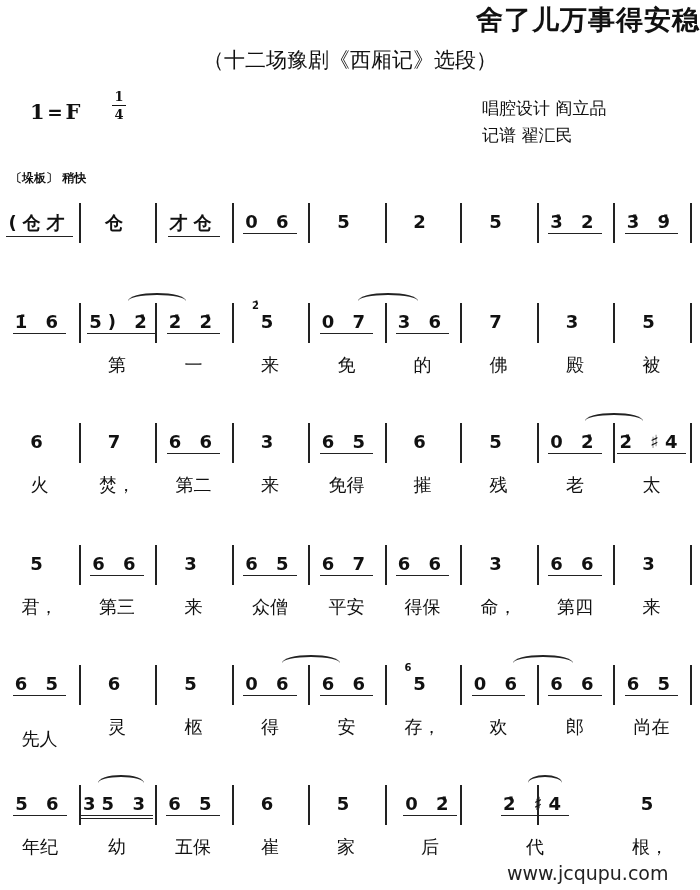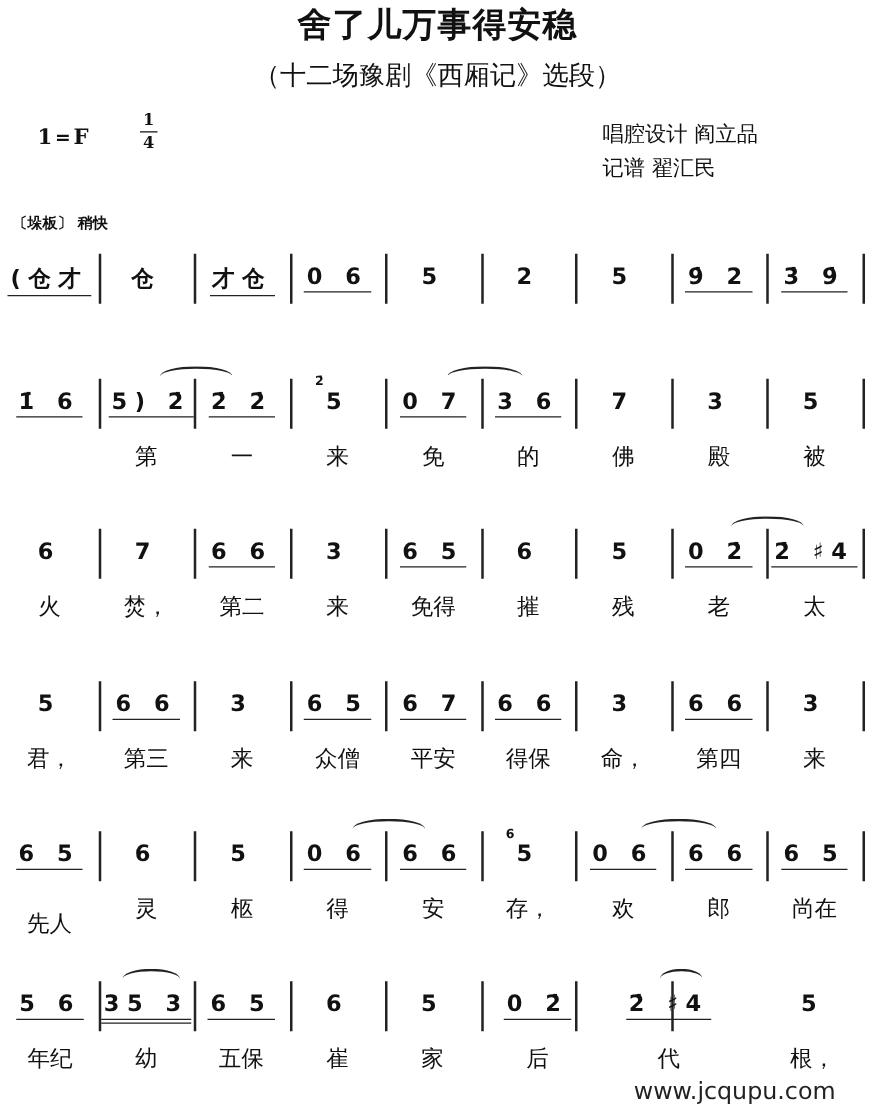--- a/index.html
+++ b/index.html
@@ -1,22 +1,22 @@
 <!DOCTYPE html>
 <html><head>
 <meta charset="utf-8">
 <style>
   html, body { margin:0; padding:0; background:#ffffff; }
   body { width:700px; height:890px; position:relative; overflow:hidden;
          font-family:"DejaVu Sans", sans-serif; color:#111; }
-  .title { position:absolute; left:0; width:700px; top:2px; text-align:center;
+  .title { position:absolute; left:0; width:700px; top:2px; text-align:right;
            font-family:"DejaVu Serif", serif; font-weight:bold; font-size:27px; letter-spacing:1px; }
   .subtitle { position:absolute; left:0; width:700px; top:46px; text-align:center;
               font-family:"DejaVu Serif", serif; font-size:21px; }
-  .key { position:absolute; left:30px; top:98px; font-family:"DejaVu Serif", serif; font-weight:bold; font-size:17px; }
+  .key { position:absolute; left:30px; top:98px; font-family:"DejaVu Serif", serif; font-weight:bold; font-size:21px; }
   .meter { position:absolute; left:112px; top:89px; width:14px; text-align:center;
            font-family:"DejaVu Serif", serif; font-weight:bold; font-size:13px; line-height:15px; }
   .meter .line { border-top:1.5px solid #111; margin:1px 0; }
   .credits { position:absolute; left:482px; top:95px; font-family:"DejaVu Serif", serif; font-size:17px; line-height:27px; }
   .tempo { position:absolute; left:10px; top:170px; font-family:"DejaVu Sans", sans-serif; font-weight:bold; font-size:12px; }
   .row { position:absolute; left:0; width:700px; height:80px; }
   .barline { position:absolute; width:2px; background:#222; height:40px; }
   .cell { position:absolute; height:30px; text-align:center; font-weight:bold; font-size:18px; }
   .notes { display:inline-block; position:relative; padding:0 2px; letter-spacing:6px; }
   .ul { border-bottom:1.8px solid #222; padding-bottom:1px; }
@@ -54,21 +54,21 @@
       <div class="barline" style="left: 537px; top: -2px;"></div>
       <div class="barline" style="left: 613px; top: -2px;"></div>
       <div class="barline" style="left: 690px; top: -2px;"></div>
       <div class="cell" style="left: 1.5px; width: 76px; top: 6px;"><span class="notes ul">(仓才</span></div>
       <div class="cell" style="left: 79px; width: 76px; top: 6px;"><span class="notes">仓</span></div>
       <div class="cell" style="left: 155.5px; width: 76px; top: 6px;"><span class="notes ul">才仓</span></div>
       <div class="cell" style="left: 232px; width: 76px; top: 6px;"><span class="notes ul">0 6</span></div>
       <div class="cell" style="left: 308.5px; width: 76px; top: 6px;"><span class="notes">5</span></div>
       <div class="cell" style="left: 384.5px; width: 76px; top: 6px;"><span class="notes">2</span></div>
       <div class="cell" style="left: 460.5px; width: 76px; top: 6px;"><span class="notes">5</span></div>
-      <div class="cell" style="left: 537px; width: 76px; top: 6px;"><span class="notes ul">9̇ 2</span></div>
+      <div class="cell" style="left: 537px; width: 76px; top: 6px;"><span class="notes ul">3̇ 2</span></div>
       <div class="cell" style="left: 613.5px; width: 76px; top: 6px;"><span class="notes ul">3̇ 9̇</span></div>
     </div>
     <div class="row" style="top: 305px;">
       <div class="barline" style="left: 79px; top: -2px;"></div>
       <div class="barline" style="left: 155px; top: -2px;"></div>
       <div class="barline" style="left: 232px; top: -2px;"></div>
       <div class="barline" style="left: 308px; top: -2px;"></div>
       <div class="barline" style="left: 385px; top: -2px;"></div>
       <div class="barline" style="left: 460px; top: -2px;"></div>
       <div class="barline" style="left: 537px; top: -2px;"></div>

